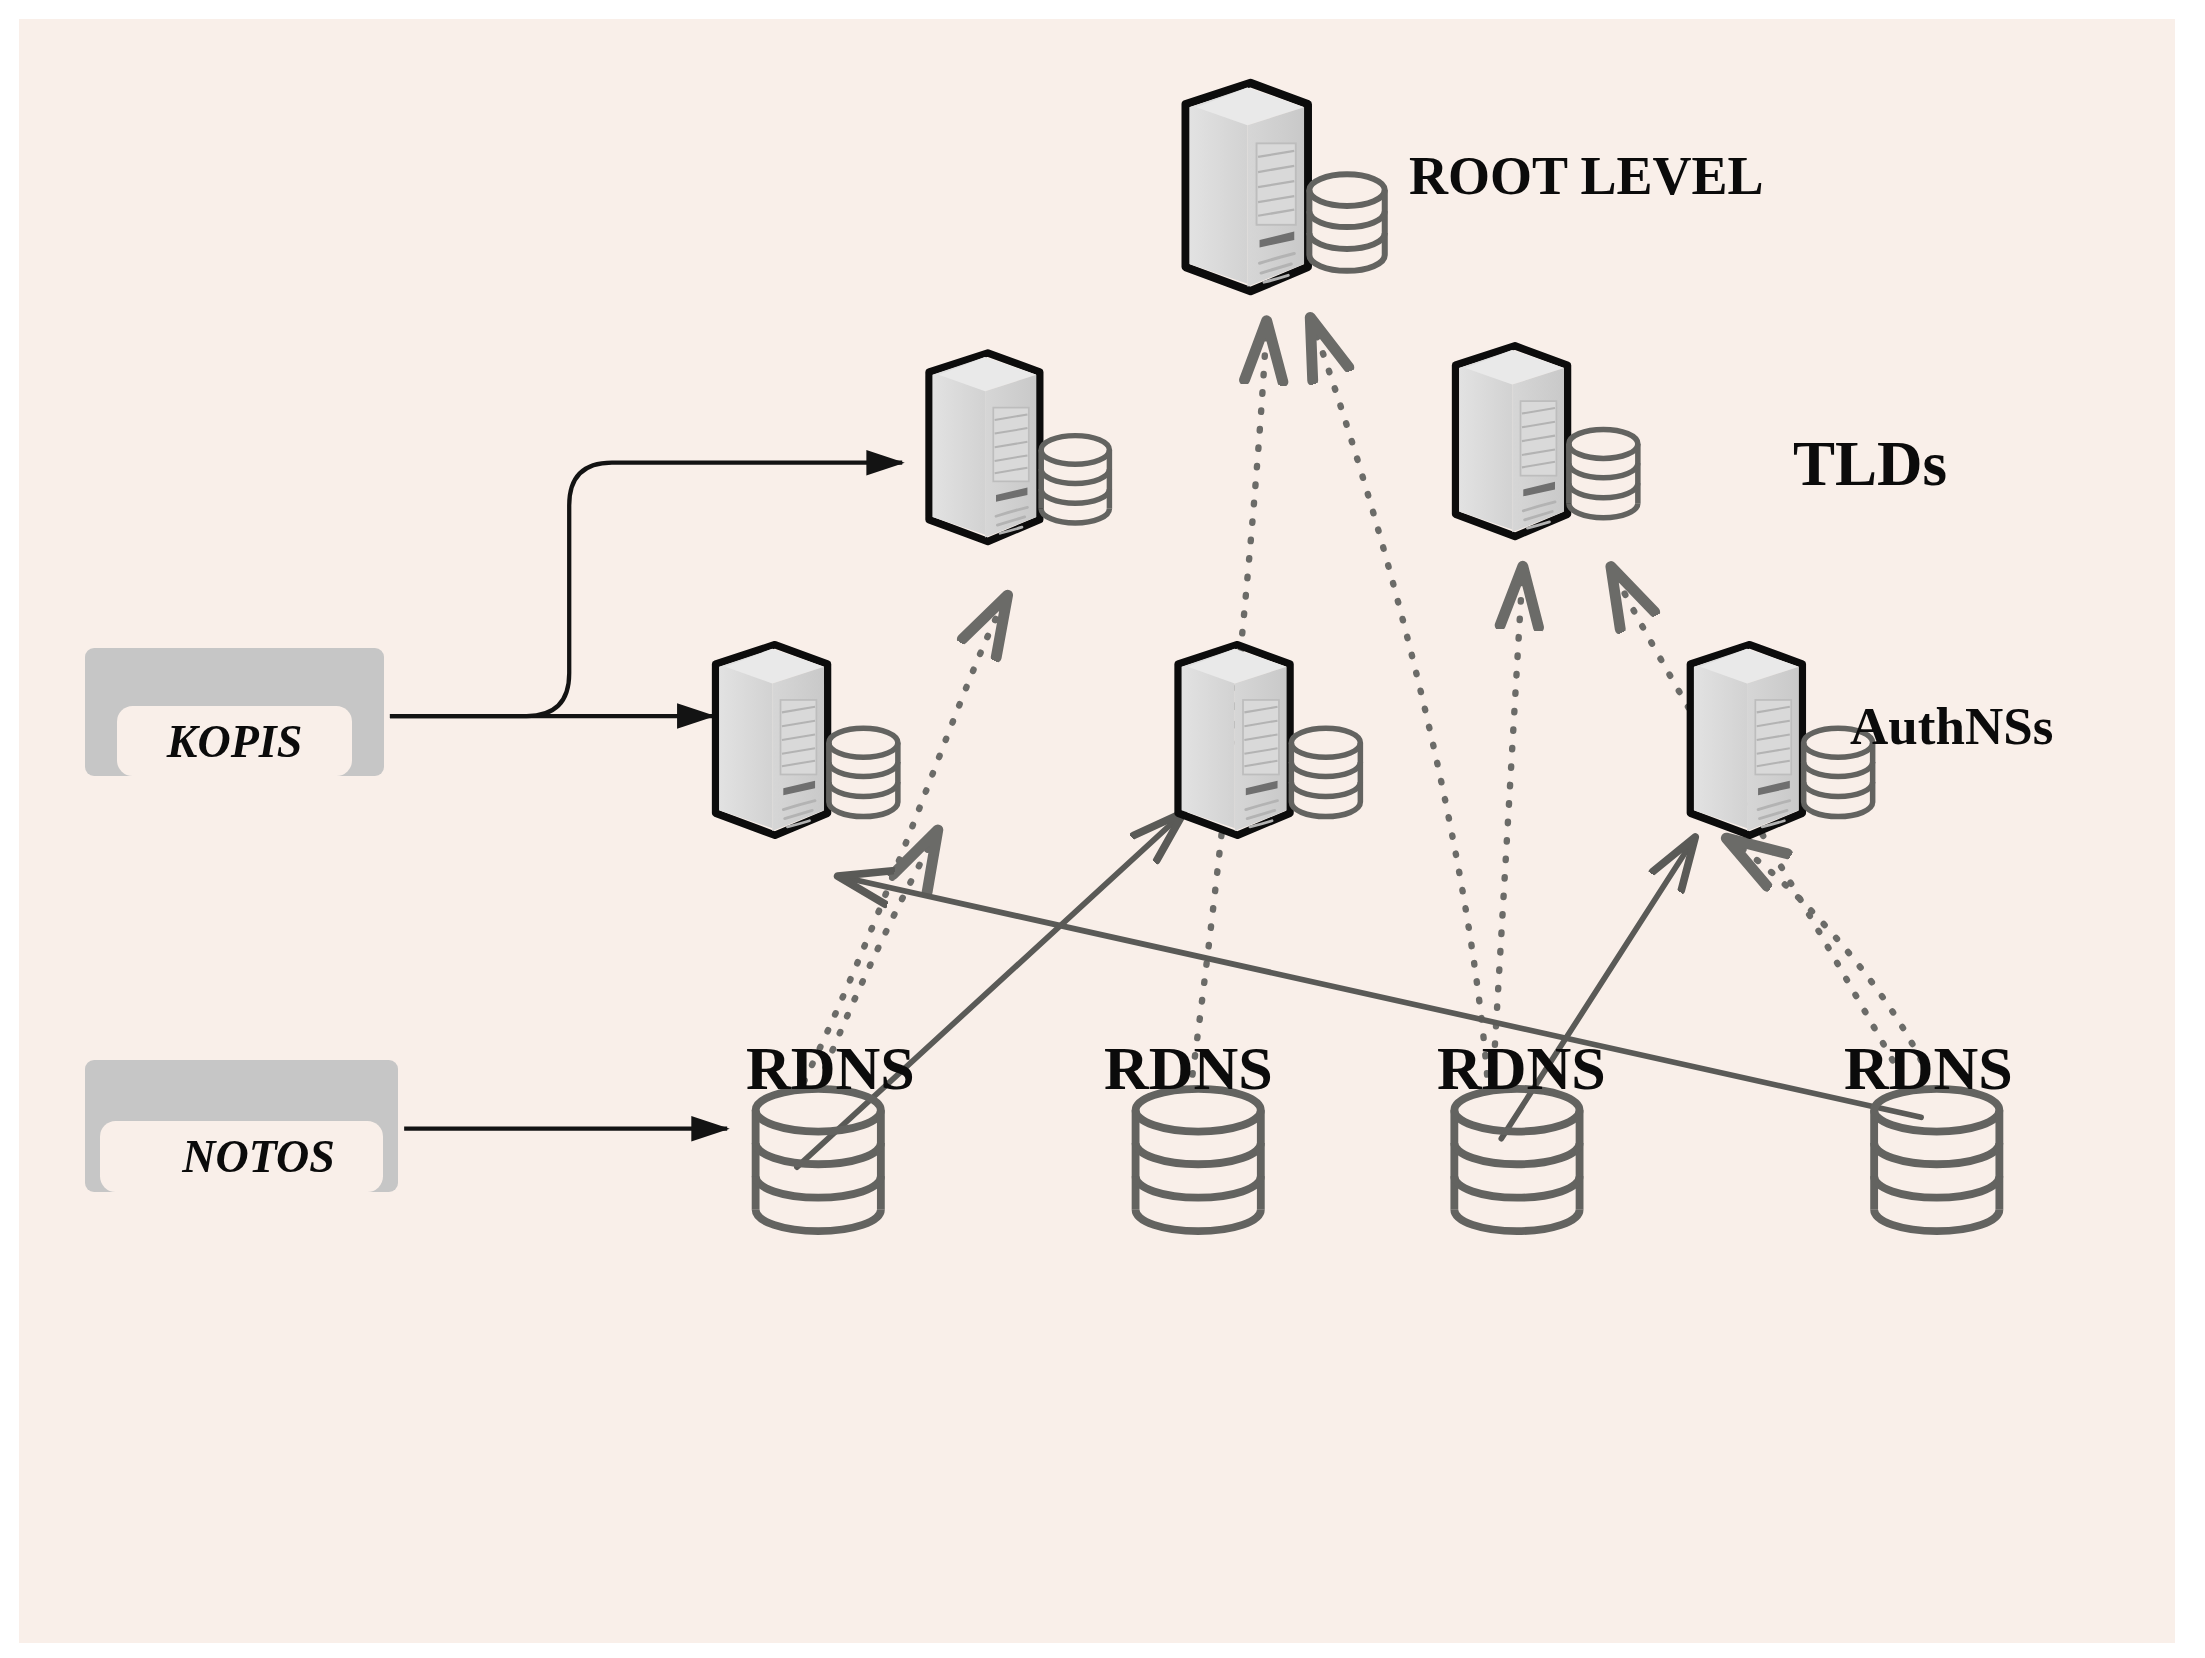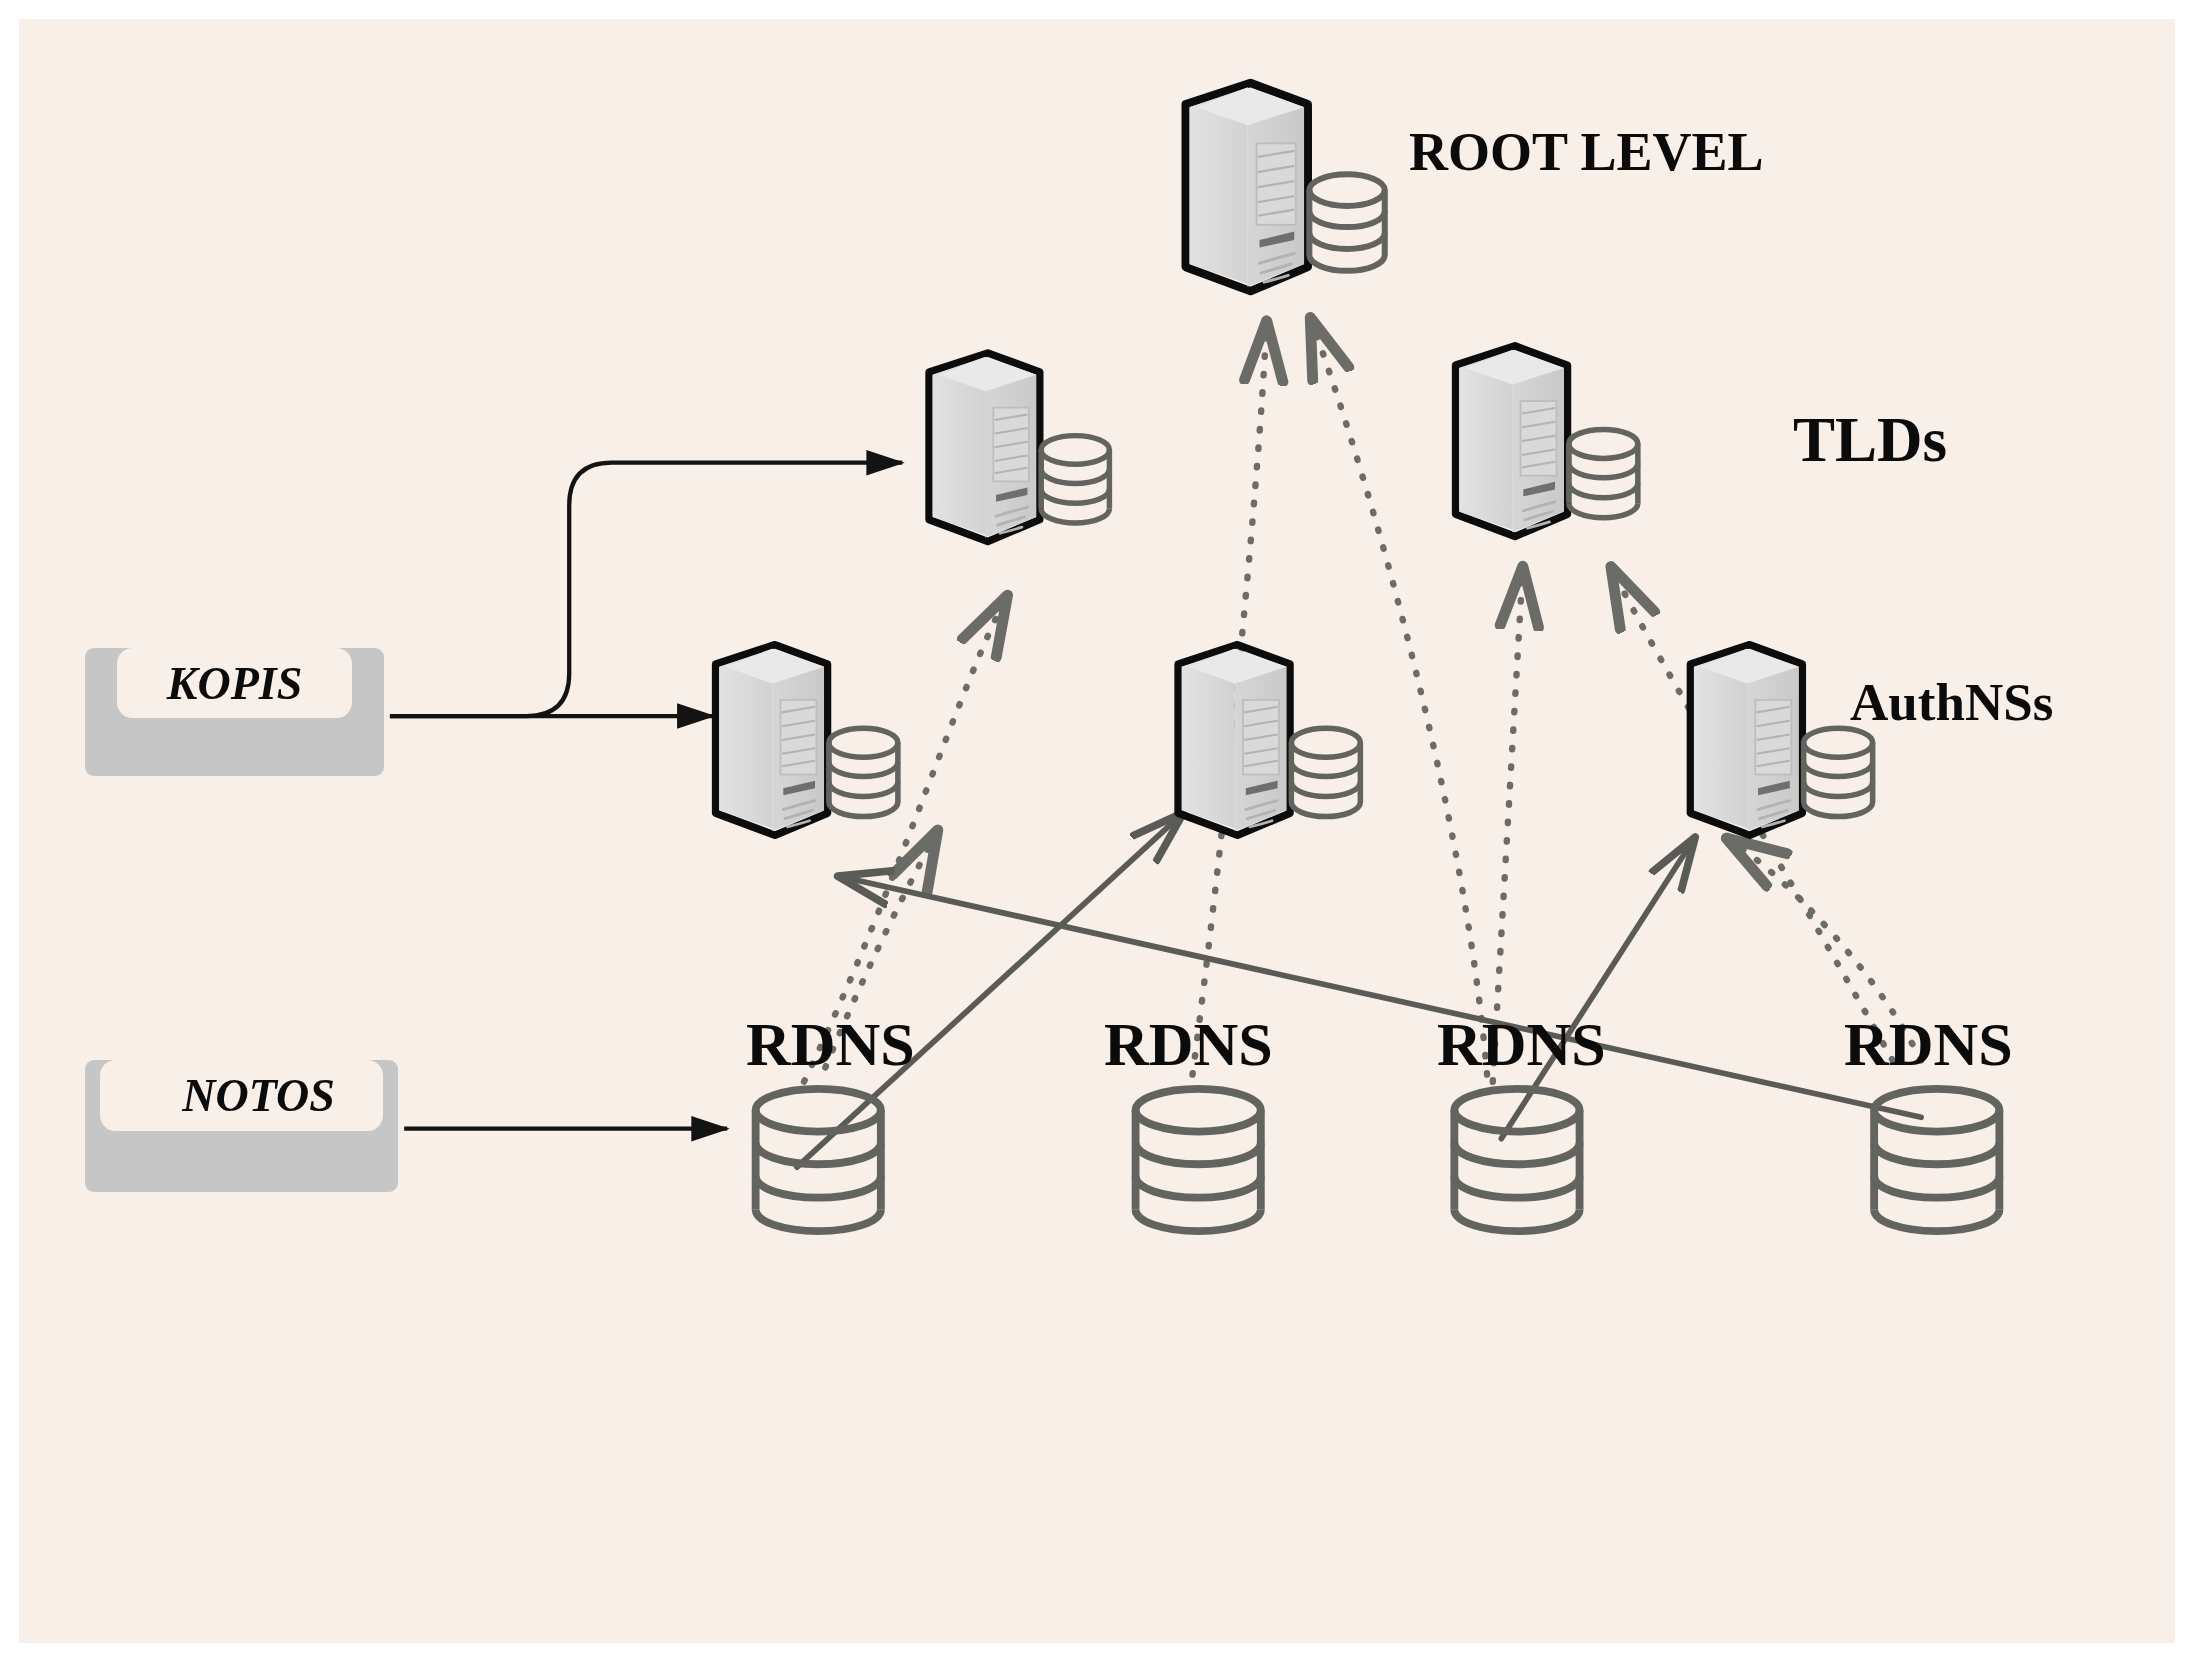--- a/index.html
+++ b/index.html
@@ -31,36 +31,37 @@
     height: 1659px;
     overflow: visible;
   }
   .lbl {
     position: absolute;
     color: #0b0b0b;
     font-family: "Liberation Serif", serif;
     font-weight: bold;
     white-space: nowrap;
     line-height: 1;
+    margin-top: 24px;
   }
   .lbl-root  { font-size: 54px; left: 1409px; top: 125px; }
   .lbl-tlds  { font-size: 63px; left: 1793px; top: 409px; }
   .lbl-auth  { font-size: 53px; left: 1850px; top: 676px; }
   .lbl-rdns  { font-size: 62px; }
   .rdns1 { left: 746px; top: 1013px; }
   .rdns2 { left: 1104px; top: 1013px; }
   .rdns3 { left: 1437px; top: 1013px; }
   .rdns4 { left: 1844px; top: 1013px; }
 
   .srcbox {
     position: absolute;
     background: #c6c6c6;
     border-radius: 9px;
     display: flex;
-    align-items: flex-start;
+    align-items: flex-end;
     justify-content: center;
   }
   .srcbox-inner {
     background: #f9efe9;
     border-radius: 15.7px;
     display: flex;
     align-items: center;
     justify-content: center;
     font-family: "Liberation Serif", serif;
     font-style: italic;

